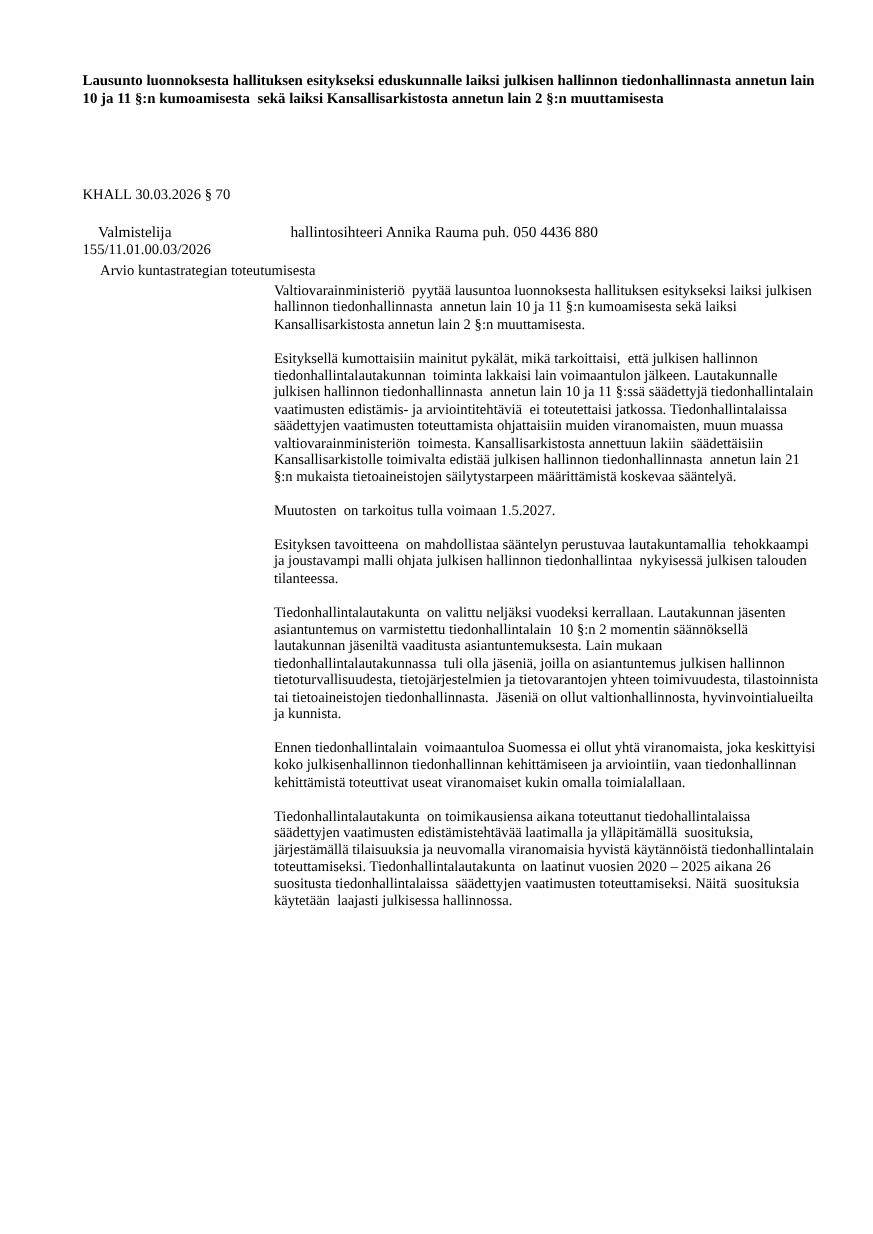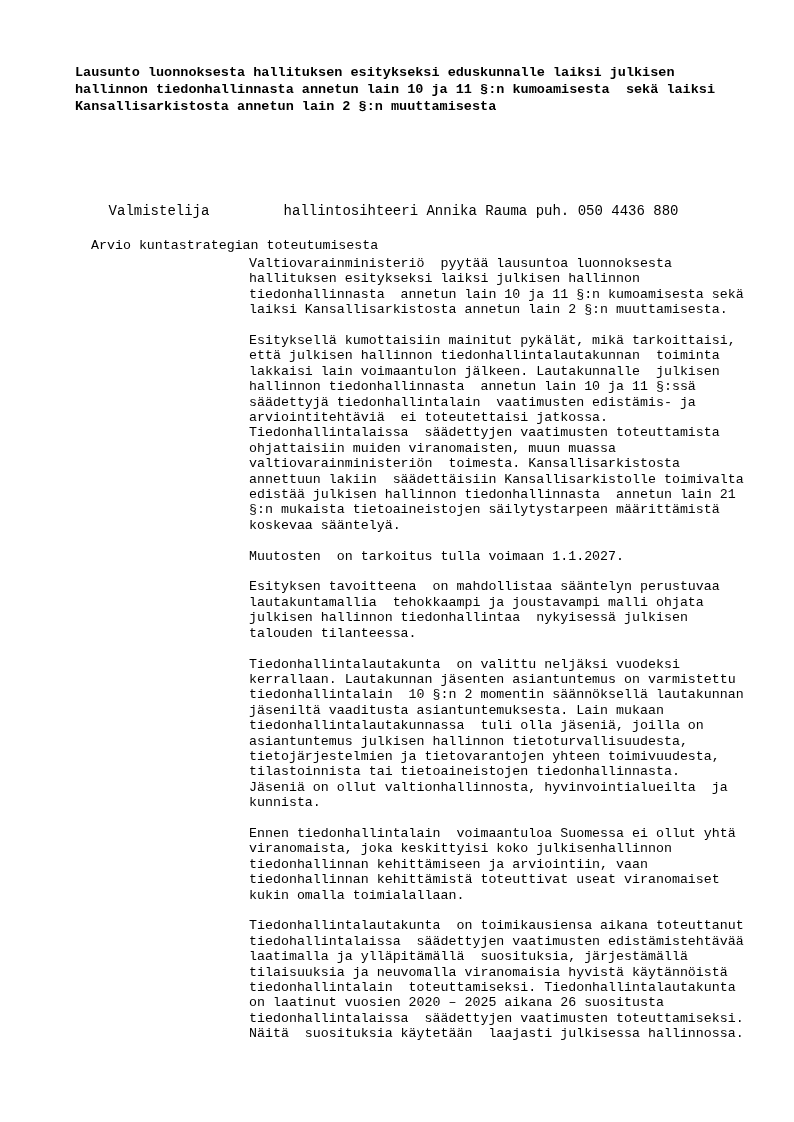--- a/index.html
+++ b/index.html
@@ -6,21 +6,21 @@
     margin: 0;
     padding: 0;
     background: #ffffff;
   }
   .page {
     position: relative;
     width: 794px;
     height: 1060px;
     background: #ffffff;
     color: #000000;
-    font-family: Liberation Mono, monospace;
+    font-family: Liberation Serif, serif;
     overflow: hidden;
   }
   .title {
     position: absolute;
     left: 75px;
     top: 64px;
     width: 672px;
     margin: 0;
     font-size: 13.5px;
     font-weight: bold;
@@ -70,30 +70,34 @@
     white-space: pre-wrap;
   }
 </style>
 </head>
 <body>
 
 <div class="page">
 
   <h1 class="title">Lausunto luonnoksesta hallituksen esitykseksi eduskunnalle laiksi julkisen hallinnon tiedonhallinnasta annetun lain 10 ja 11 §:n kumoamisesta  sekä laiksi Kansallisarkistosta annetun lain 2 §:n muuttamisesta</h1>
 
+  <div class="meta">
+    <div>KHALL 30.03.2026 § 70</div>
+    <div>155/11.01.00.03/2026</div>
+  </div>
 
   <div class="preparer">
     <span class="label">Valmistelija</span><span class="value">hallintosihteeri Annika Rauma puh. 050 4436 880</span>
   </div>
 
   <div class="section-heading">Arvio kuntastrategian toteutumisesta</div>
 
   <div class="body-col">
     <p>Valtiovarainministeriö  pyytää lausuntoa luonnoksesta hallituksen esitykseksi laiksi julkisen hallinnon tiedonhallinnasta  annetun lain 10 ja 11 §:n kumoamisesta sekä laiksi Kansallisarkistosta annetun lain 2 §:n muuttamisesta.</p>
     <p>Esityksellä kumottaisiin mainitut pykälät, mikä tarkoittaisi,  että julkisen hallinnon tiedonhallintalautakunnan  toiminta lakkaisi lain voimaantulon jälkeen. Lautakunnalle  julkisen hallinnon tiedonhallinnasta  annetun lain 10 ja 11 §:ssä säädettyjä tiedonhallintalain  vaatimusten edistämis- ja arviointitehtäviä  ei toteutettaisi jatkossa. Tiedonhallintalaissa  säädettyjen vaatimusten toteuttamista ohjattaisiin muiden viranomaisten, muun muassa valtiovarainministeriön  toimesta. Kansallisarkistosta annettuun lakiin  säädettäisiin Kansallisarkistolle toimivalta edistää julkisen hallinnon tiedonhallinnasta  annetun lain 21 §:n mukaista tietoaineistojen säilytystarpeen määrittämistä koskevaa sääntelyä.</p>
-    <p>Muutosten  on tarkoitus tulla voimaan 1.1.2027.</p>
+    <p>Muutosten  on tarkoitus tulla voimaan 1.5.2027.</p>
     <p>Esityksen tavoitteena  on mahdollistaa sääntelyn perustuvaa lautakuntamallia  tehokkaampi ja joustavampi malli ohjata julkisen hallinnon tiedonhallintaa  nykyisessä julkisen talouden tilanteessa.</p>
     <p>Tiedonhallintalautakunta  on valittu neljäksi vuodeksi kerrallaan. Lautakunnan jäsenten asiantuntemus on varmistettu tiedonhallintalain  10 §:n 2 momentin säännöksellä lautakunnan jäseniltä vaaditusta asiantuntemuksesta. Lain mukaan tiedonhallintalautakunnassa  tuli olla jäseniä, joilla on asiantuntemus julkisen hallinnon tietoturvallisuudesta, tietojärjestelmien ja tietovarantojen yhteen toimivuudesta, tilastoinnista tai tietoaineistojen tiedonhallinnasta.  Jäseniä on ollut valtionhallinnosta, hyvinvointialueilta  ja kunnista.</p>
     <p>Ennen tiedonhallintalain  voimaantuloa Suomessa ei ollut yhtä viranomaista, joka keskittyisi koko julkisenhallinnon tiedonhallinnan kehittämiseen ja arviointiin, vaan tiedonhallinnan kehittämistä toteuttivat useat viranomaiset kukin omalla toimialallaan.</p>
     <p>Tiedonhallintalautakunta  on toimikausiensa aikana toteuttanut tiedohallintalaissa  säädettyjen vaatimusten edistämistehtävää laatimalla ja ylläpitämällä  suosituksia, järjestämällä tilaisuuksia ja neuvomalla viranomaisia hyvistä käytännöistä tiedonhallintalain  toteuttamiseksi. Tiedonhallintalautakunta  on laatinut vuosien 2020 – 2025 aikana 26 suositusta tiedonhallintalaissa  säädettyjen vaatimusten toteuttamiseksi. Näitä  suosituksia käytetään  laajasti julkisessa hallinnossa.</p>
   </div>
 
 </div>
 
 </body></html>

